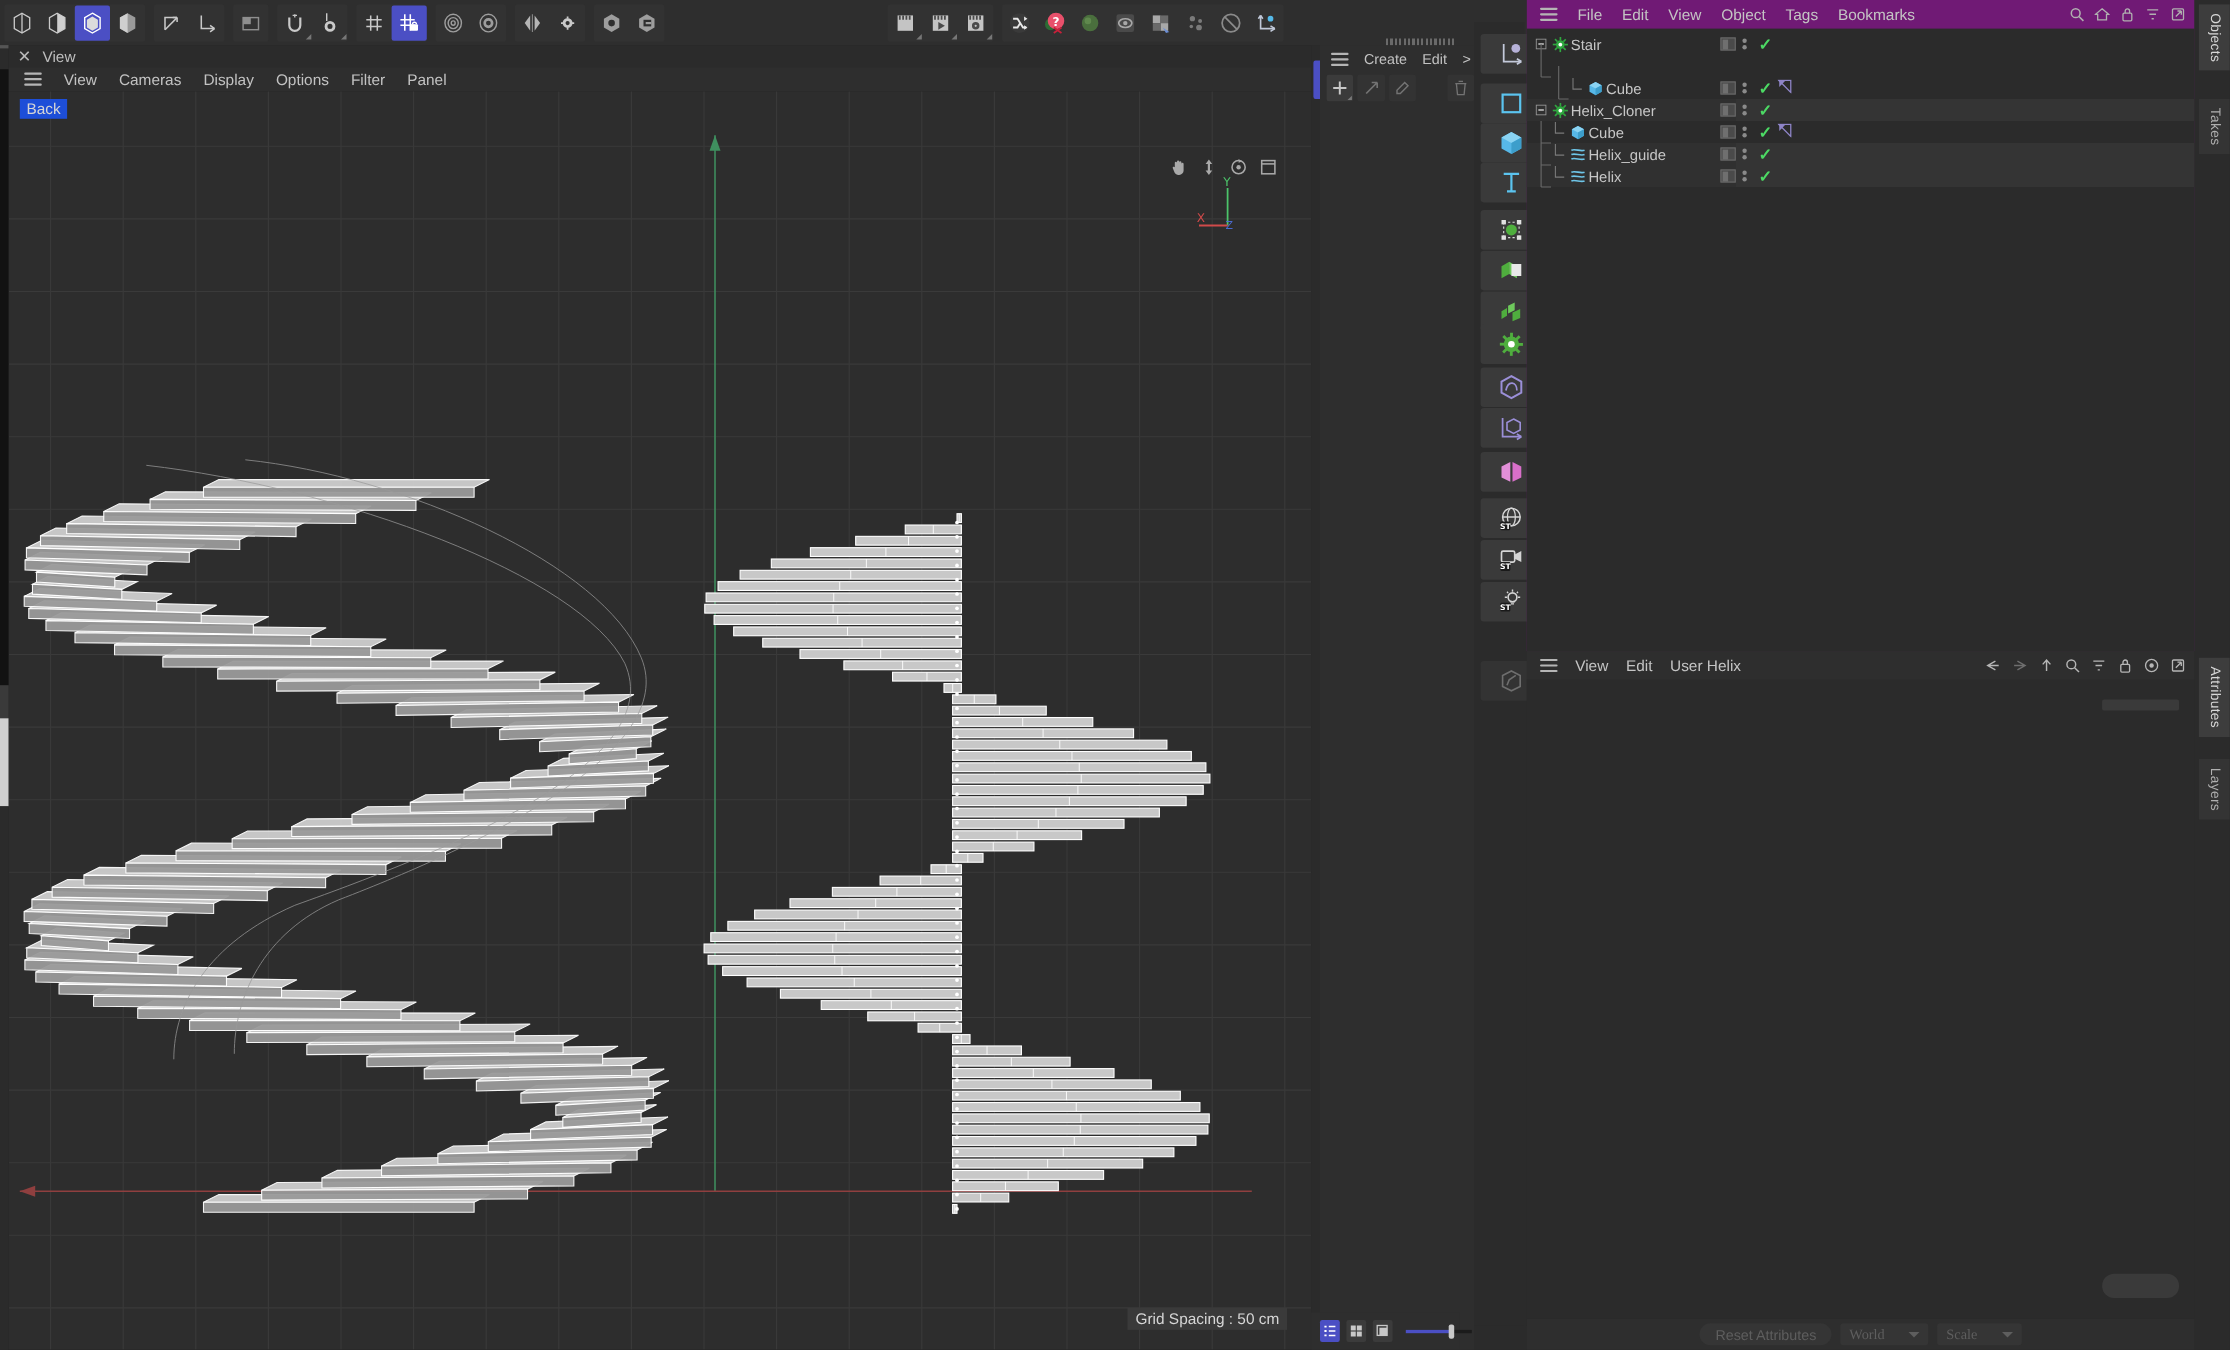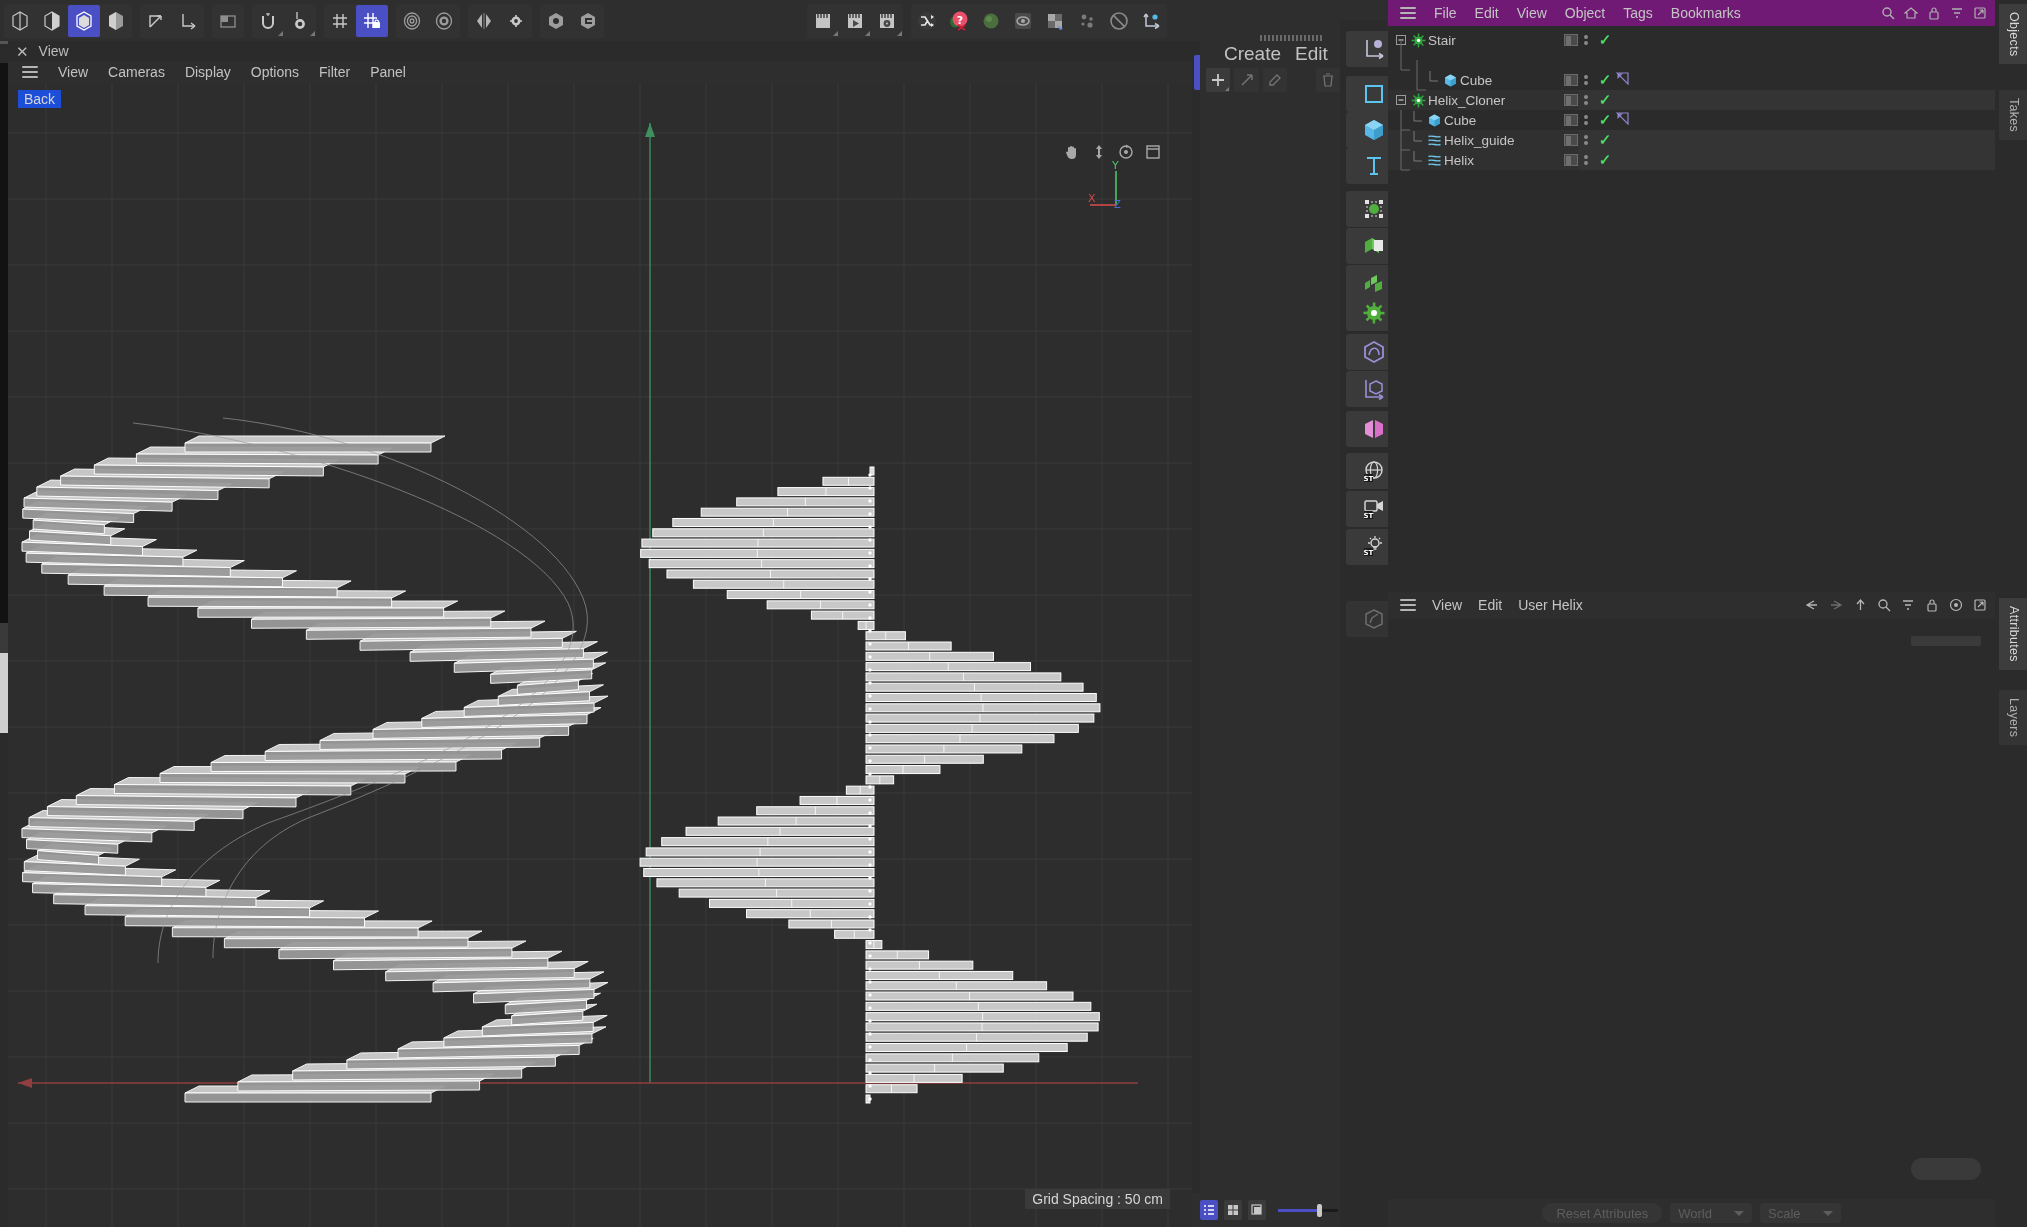--- a/index.html
+++ b/index.html
@@ -58,21 +58,21 @@
   #mat-palette { position:absolute; left:1192px; top:41px; width:42px;
                  height:1186px; background:#2b2b2b; }
   .mat-swatch { width:38px; height:35px; margin:0 2px; display:flex;
                 align-items:center; justify-content:center; border-radius:2px; }
   .mat-swatch.sel { background:#4b4fc4; }
 
   
   #mat-manager { position:absolute; left:1200px; top:41px; width:140px;
                  height:1186px; background:#2e2e2e; }
   #mm-menubar { height:25px; display:flex; align-items:center; gap:14px;
-                padding-left:10px; font-size:19px; color:#c2c2c2; }
+                padding-left:10px; font-size:13px; color:#c2c2c2; }
   #mm-tools { height:28px; display:flex; align-items:center; gap:4px;
               padding-left:6px; }
   .mm-tool { width:26px; height:24px; display:flex; align-items:center;
              justify-content:center; background:#3b3b3b; border-radius:2px;
              position:relative; }
   .mm-tool.dim { opacity:0.45; }
 
   
   #obj-manager { position:absolute; left:1388px; top:0px; width:607px;
                  height:592px; background:#701a75; }
@@ -135,21 +135,21 @@
   .bl-btn.sel { background:#4b4fc4; }
   #bl-slider { width:60px; height:18px; position:relative; margin-left:6px; }
   #bottom-right-strip { position:absolute; left:1388px; bottom:0; width:607px;
                         height:28px; background:#2e2e2e; display:flex;
                         align-items:center; justify-content:center; gap:8px; }
   .br-pill { height:20px; background:#353535; border-radius:10px;
              display:flex; align-items:center; padding:0 14px; font-size:13px;
              color:#5e5e5e; }
   .br-sel { height:20px; background:#353535; border-radius:3px; display:flex;
             align-items:center; padding:0 8px; font-size:13px; color:#5e5e5e;
-            gap:22px; }
+            gap:22px;font-family:Liberation Serif, serif; }
   .br-sel .car { width:0;height:0;border-left:5px solid transparent;
                  border-right:5px solid transparent;border-top:5px solid #5e5e5e; }
 
   #dotted-strip { position:absolute; left:1192px; top:34px; width:40px;
                   height:6px; }
   .nav-ic { opacity:0.8; }
 </style>
 </head>
 <body>
 

